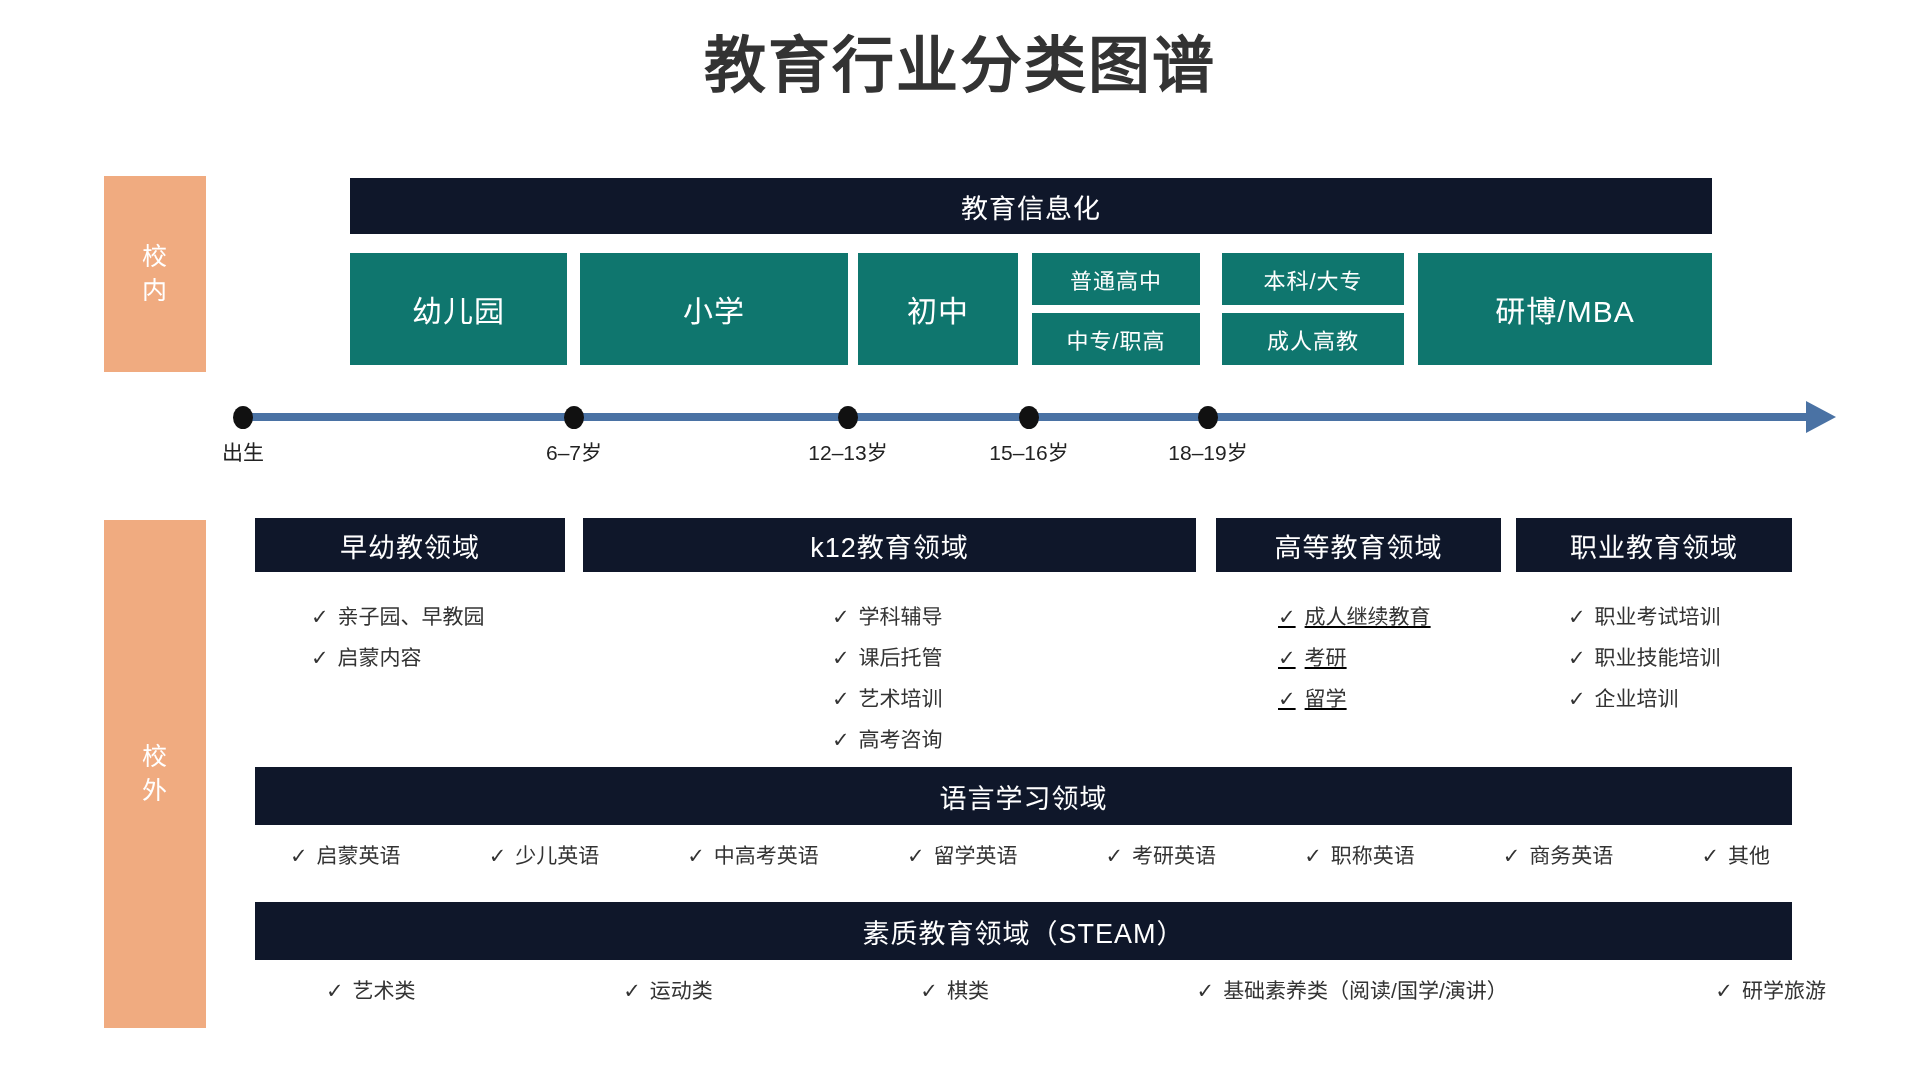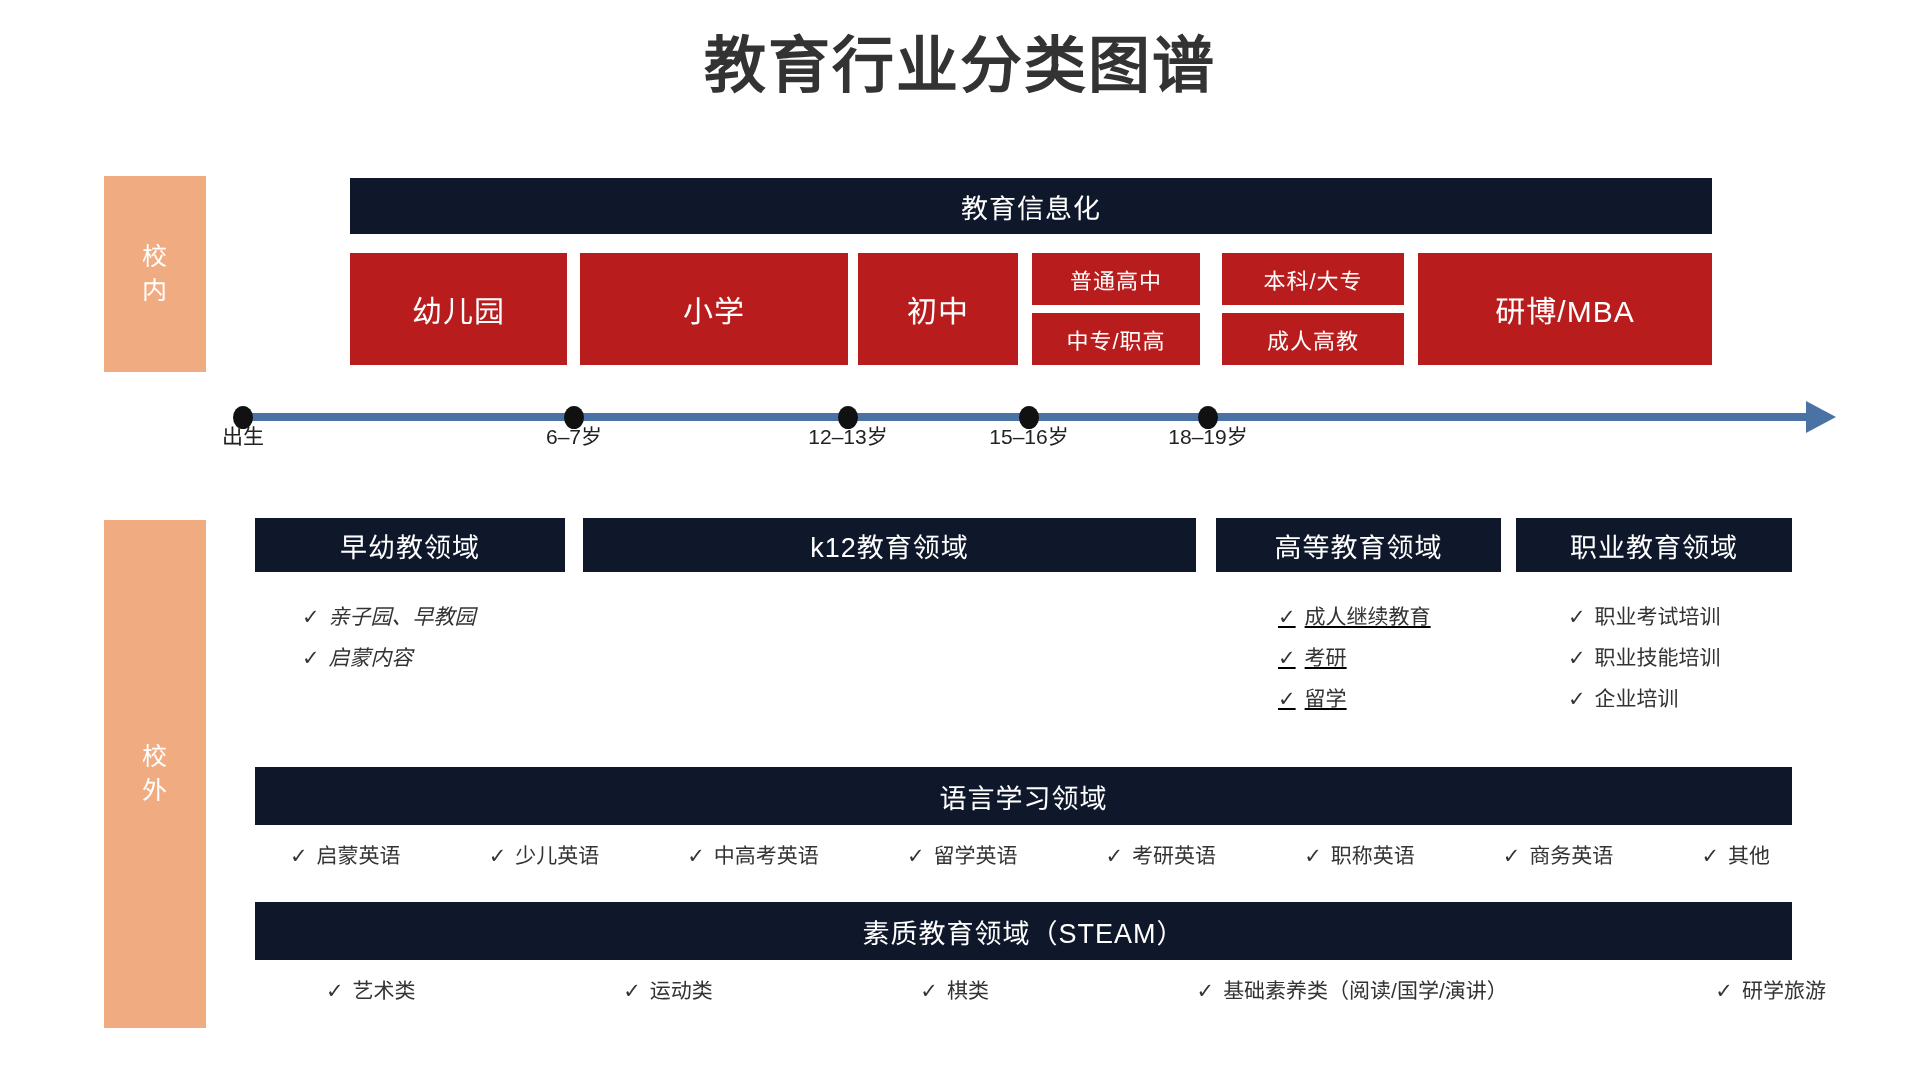--- a/index.html
+++ b/index.html
@@ -49,21 +49,21 @@
     background: #0f172a;
     color: #ffffff;
     display: flex;
     align-items: center;
     justify-content: center;
     font-size: 27px;
     letter-spacing: 1px;
   }
   .blue-box {
     position: absolute;
-    background: #b91c1c;
+    background: #0f766e;
     color: #ffffff;
     display: flex;
     align-items: center;
     justify-content: center;
     font-size: 30px;
     letter-spacing: 1px;
   }
   .blue-box.small { font-size: 22px; }
 
   
@@ -84,21 +84,21 @@
   .tl-dot {
     position: absolute;
     width: 20px; height: 23px;
     background: #111111;
     border-radius: 50%;
     top: 406px;
     transform: translateX(-50%);
   }
   .tl-label {
     position: absolute;
-    top: 420px;
+    top: 436px;
     font-size: 21px;
     color: #222222;
     transform: translateX(-50%);
     white-space: nowrap;
   }
 
   
   .check-list { position: absolute; }
   .check-item {
     font-size: 21px;
@@ -161,29 +161,43 @@
   <div class="side-label" id="side-out">
     <span>校</span>
     <span>外</span>
   </div>
 
   <div class="navy-bar" style="left:255px; top:518px; width:310px; height:54px;">早幼教领域</div>
   <div class="navy-bar" style="left:583px; top:518px; width:613px; height:54px;">k12教育领域</div>
   <div class="navy-bar" style="left:1216px; top:518px; width:285px; height:54px;">高等教育领域</div>
   <div class="navy-bar" style="left:1516px; top:518px; width:276px; height:54px;">职业教育领域</div>
 
-  <div class="check-list" style="left:302px; top:596px;font-style:italic;">
+  <div class="check-list" style="left:311px; top:596px;">
     <div class="check-item">
       <span class="tick">✓</span><span>亲子园、早教园</span>
     </div>
     <div class="check-item">
       <span class="tick">✓</span><span>启蒙内容</span>
     </div>
   </div>
 
+  <div class="check-list" style="left:832px; top:596px;">
+    <div class="check-item">
+      <span class="tick">✓</span><span>学科辅导</span>
+    </div>
+    <div class="check-item">
+      <span class="tick">✓</span><span>课后托管</span>
+    </div>
+    <div class="check-item">
+      <span class="tick">✓</span><span>艺术培训</span>
+    </div>
+    <div class="check-item">
+      <span class="tick">✓</span><span>高考咨询</span>
+    </div>
+  </div>
 
   <div class="check-list" style="left:1278px; top:596px;text-decoration:underline;">
     <div class="check-item">
       <span class="tick">✓</span><span>成人继续教育</span>
     </div>
     <div class="check-item">
       <span class="tick">✓</span><span>考研</span>
     </div>
     <div class="check-item">
       <span class="tick">✓</span><span>留学</span>

